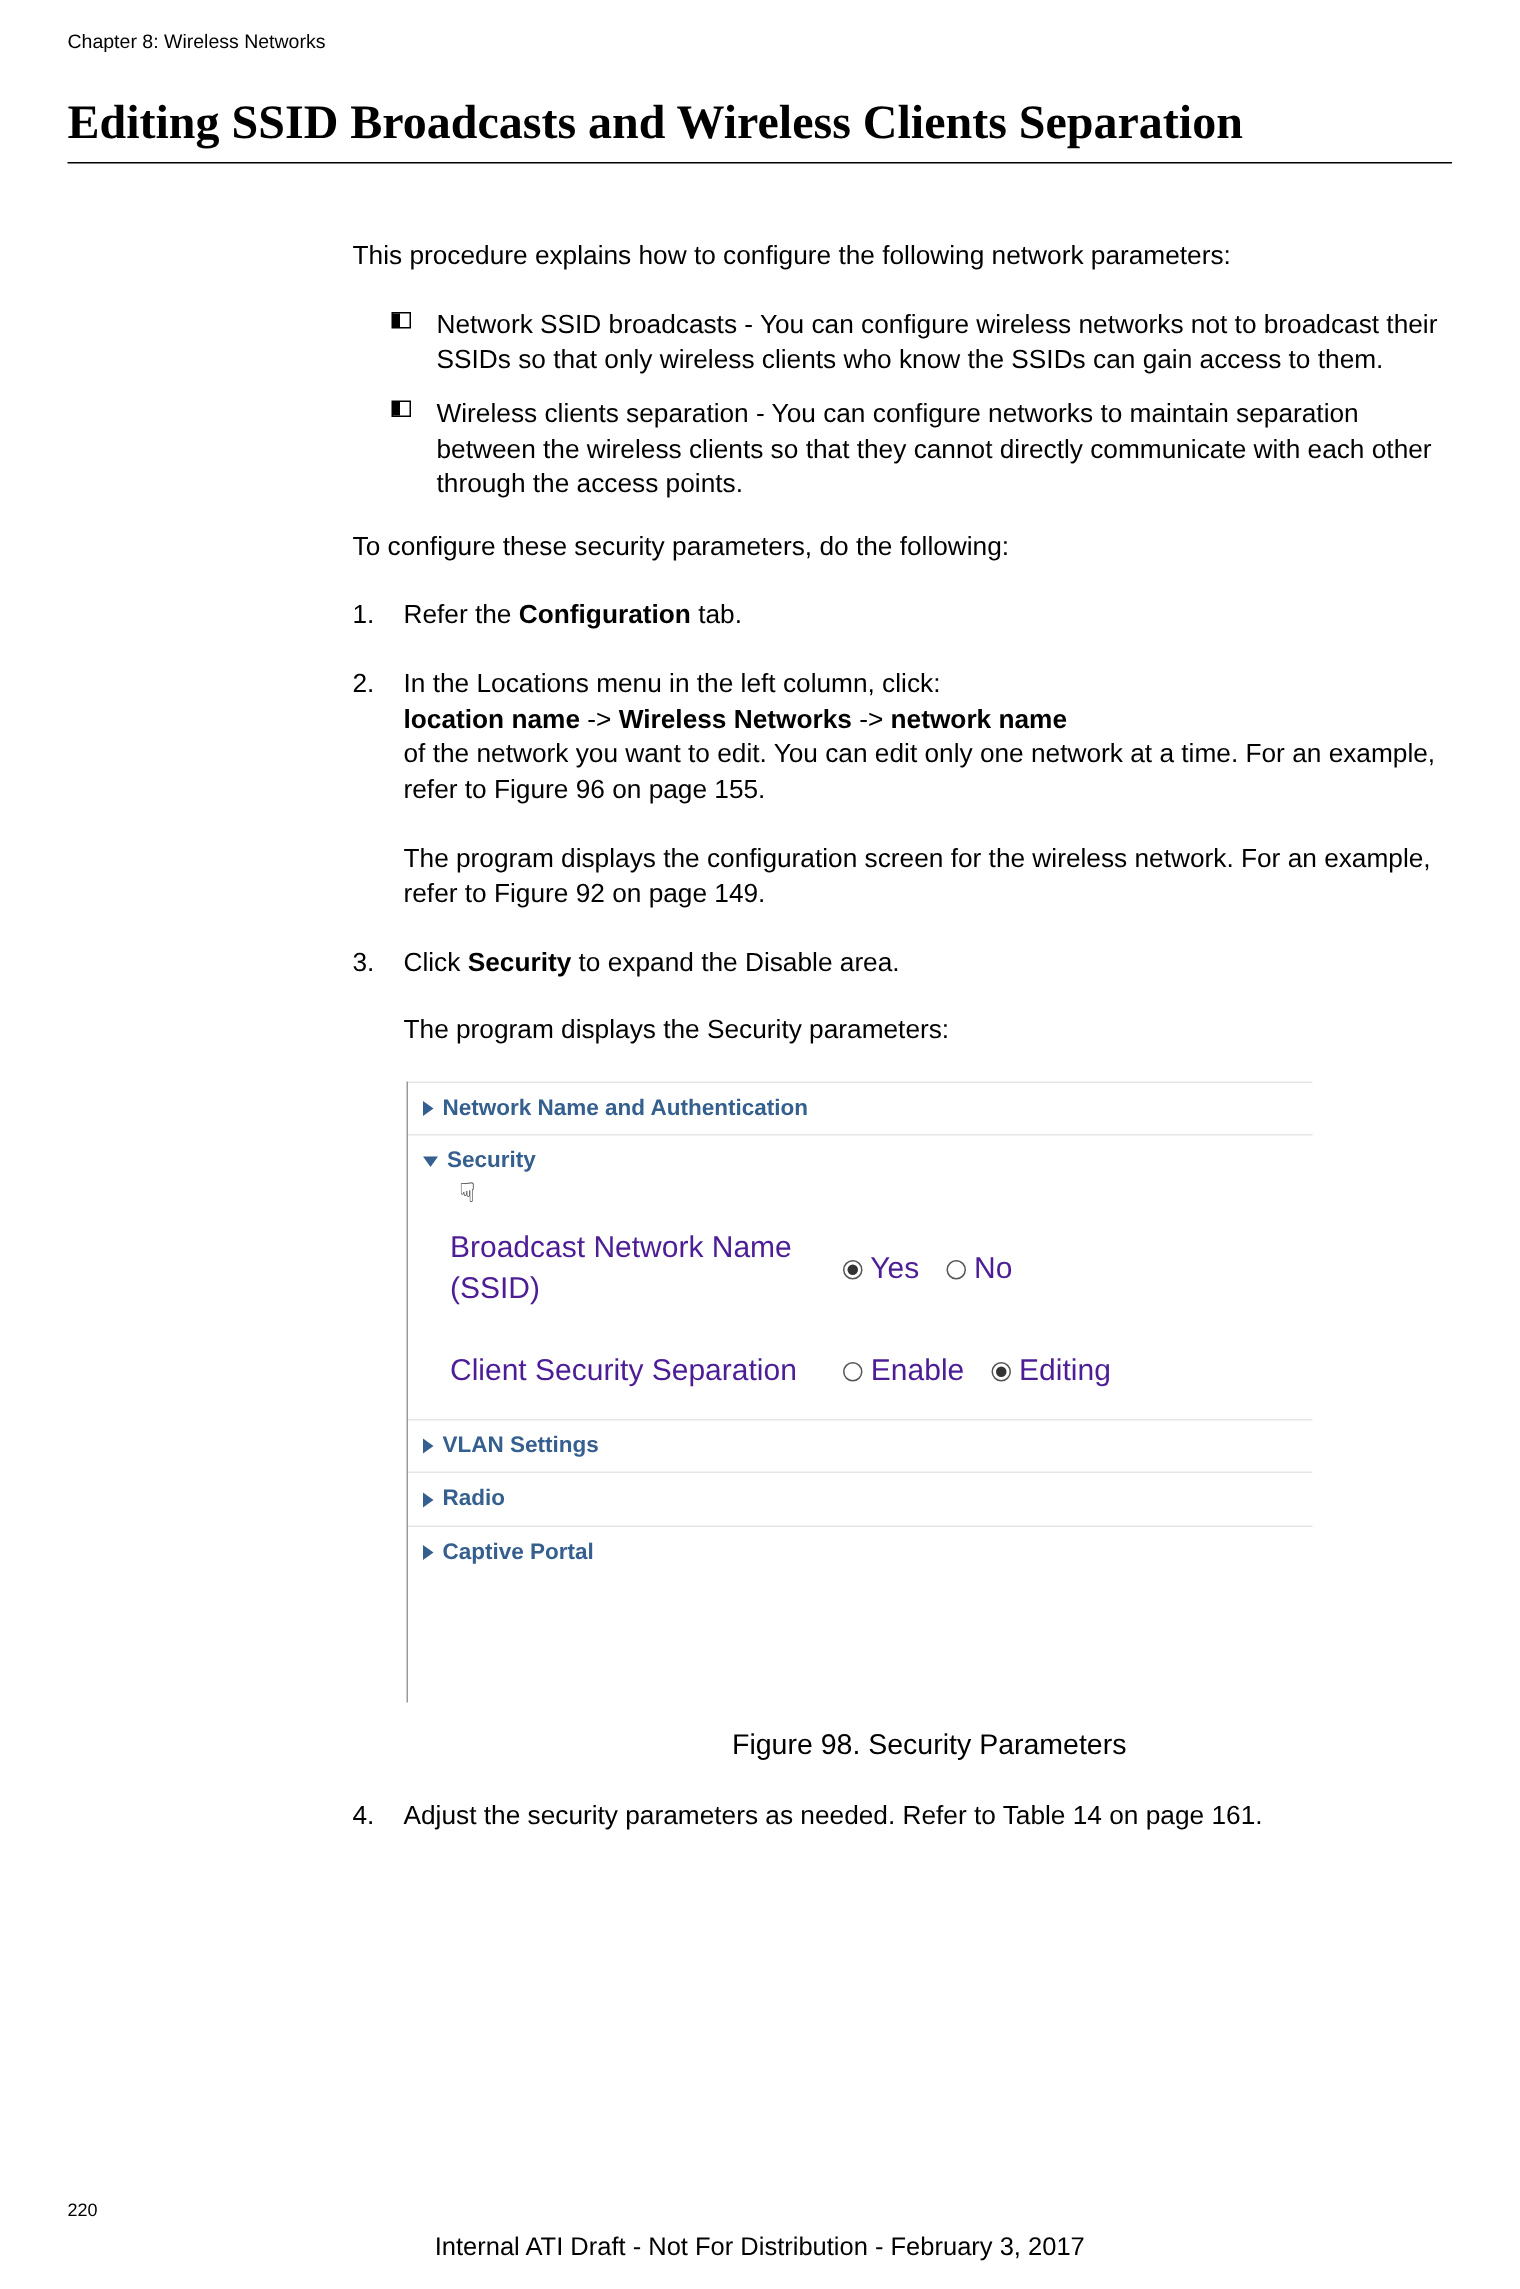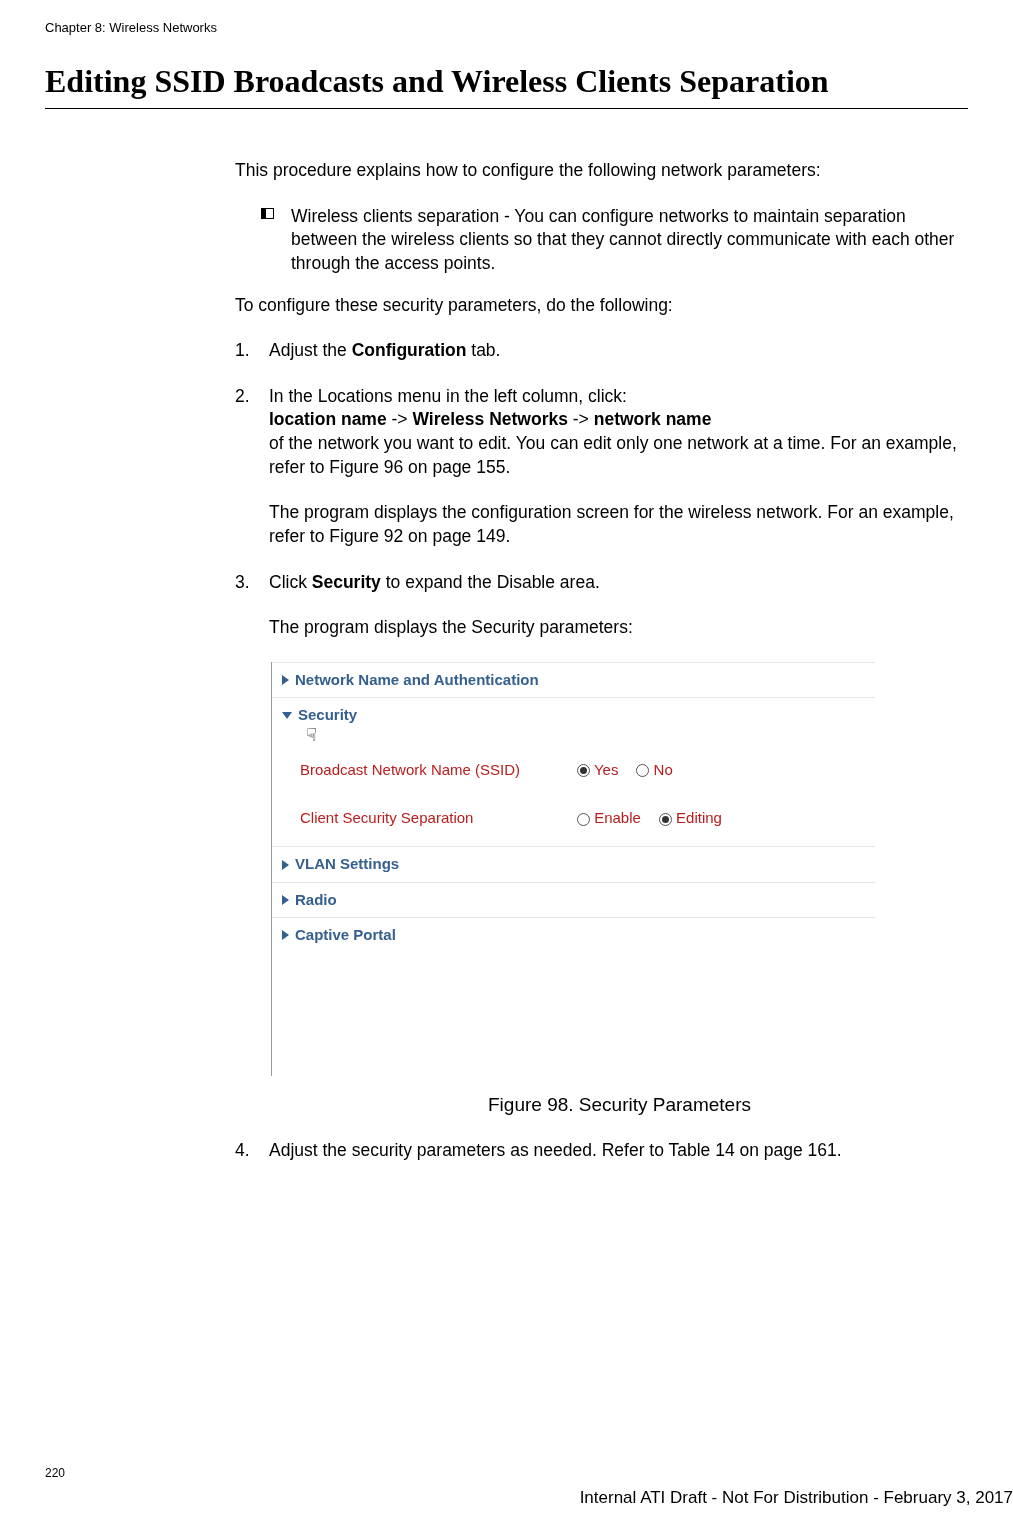--- a/index.html
+++ b/index.html
@@ -19,55 +19,59 @@
     .fig-wrap { margin: 8px 0 18px 36px; }
     .fig { width: 604px; height: 414px; border: 1px solid #999; border-right: none; border-top: none; border-bottom: none; background: #fff; position: relative; }
     .accordion { font-size: 15px; color: #355f8e; font-weight: bold; padding: 7px 10px 7px 10px; border-bottom: 1px solid #e5e5e5; display: flex; align-items: center; gap: 6px; }
     .accordion.first { border-top: 1px solid #e5e5e5; margin-top: 14px; align-items: center; }
     .tri { width: 0; height: 0; border-style: solid; display: inline-block; }
     .tri.right { border-width: 5px 0 5px 7px; border-color: transparent transparent transparent #355f8e; }
     .tri.down { border-width: 7px 5px 0 5px; border-color: #355f8e transparent transparent transparent; }
     .sec-body { font-size: 15px; color: #555; }
     .sec-head { display:flex; align-items:center; gap:6px; padding: 7px 10px 0 10px; font-weight: bold; color:#355f8e; font-size:15px; }
     .cursor { position: relative; left: 8px; top: -2px; font-size: 18px; }
-    .sec-row { display: flex; align-items: center; padding: 10px 0 18px 10px; color:#b91c1c; font-size:15px;gap:15px; }
+    .sec-row { display: flex; align-items: center; padding: 10px 0 18px 10px; color:#4c1d95; font-size:20px; }
     .sec-row .label { width: 280px; padding-left: 18px; }
     .sec-row .opts { display:flex; gap:18px; align-items:flex-end; }
     .radio { width:13px; height:13px; border:1px solid #555; border-radius:50%; display:inline-block; position:relative; vertical-align:middle; }
     .radio.sel::after { content:""; position:absolute; left:2px; top:2px; right:2px; bottom:2px; background:#333; border-radius:50%; }
     .fig-cap { text-align: center; font-size: 19px; margin: 16px 0 22px 0; }
     .page-num { position: absolute; bottom: 46px; left: 45px; font-size: 12px; }
-    .footer { position: absolute; bottom: 18px; left: 0; right: 0; text-align: right; font-size: 17px; }
+    .footer { position: absolute; bottom: 18px; left: 0; right: 0; text-align: center; font-size: 17px; }
     strong { font-weight: bold; }
   </style>
 </head>
 <body>
 
 <div class="chapter-header">Chapter 8: Wireless Networks</div>
 
 <h1 class="section-title">Editing SSID Broadcasts and Wireless Clients Separation</h1>
 
 <div class="content">
 
   <p class="para">This procedure explains how to configure the following network parameters:</p>
 
   <div class="bullet-list">
     <div class="bullet-item">
       <span class="bullet-icon"></span>
+      <span>Network SSID broadcasts - You can configure wireless networks not to broadcast their SSIDs so that only wireless clients who know the SSIDs can gain access to them.</span>
+    </div>
+    <div class="bullet-item">
+      <span class="bullet-icon"></span>
       <span>Wireless clients separation - You can configure networks to maintain separation between the wireless clients so that they cannot directly communicate with each other through the access points.</span>
     </div>
   </div>
 
   <p class="para">To configure these security parameters, do the following:</p>
 
   <div class="ol">
 
     <div class="ol-item">
       <span class="ol-num">1.</span>
-      <span>Adjust the </span><strong>Configuration</strong><span> tab.</span>
+      <span>Refer the </span><strong>Configuration</strong><span> tab.</span>
     </div>
 
     <div class="ol-item">
       <span class="ol-num">2.</span>
       <span>In the Locations menu in the left column, click:</span><br>
       <strong>location name</strong><span> -&gt; </span><strong>Wireless Networks</strong><span> -&gt; </span><strong>network name</strong><br>
       <span>of the network you want to edit. You can edit only one network at a time. For an example, refer to Figure 96 on page 155.</span>
       <div class="ol-sub">The program displays the configuration screen for the wireless network. For an example, refer to Figure 92 on page 149.</div>
     </div>
 

